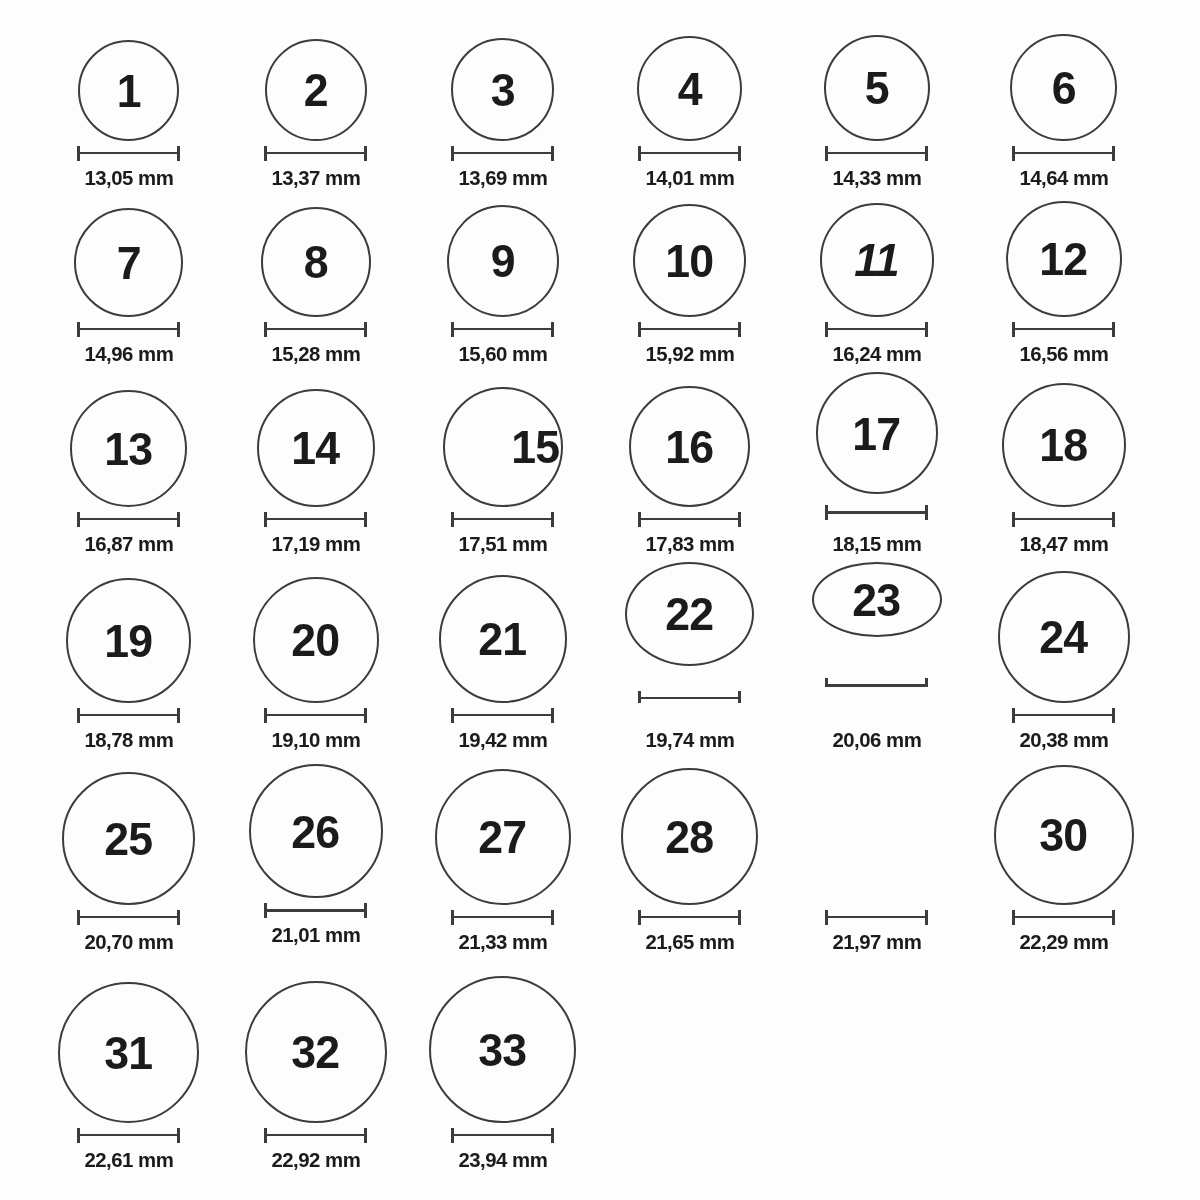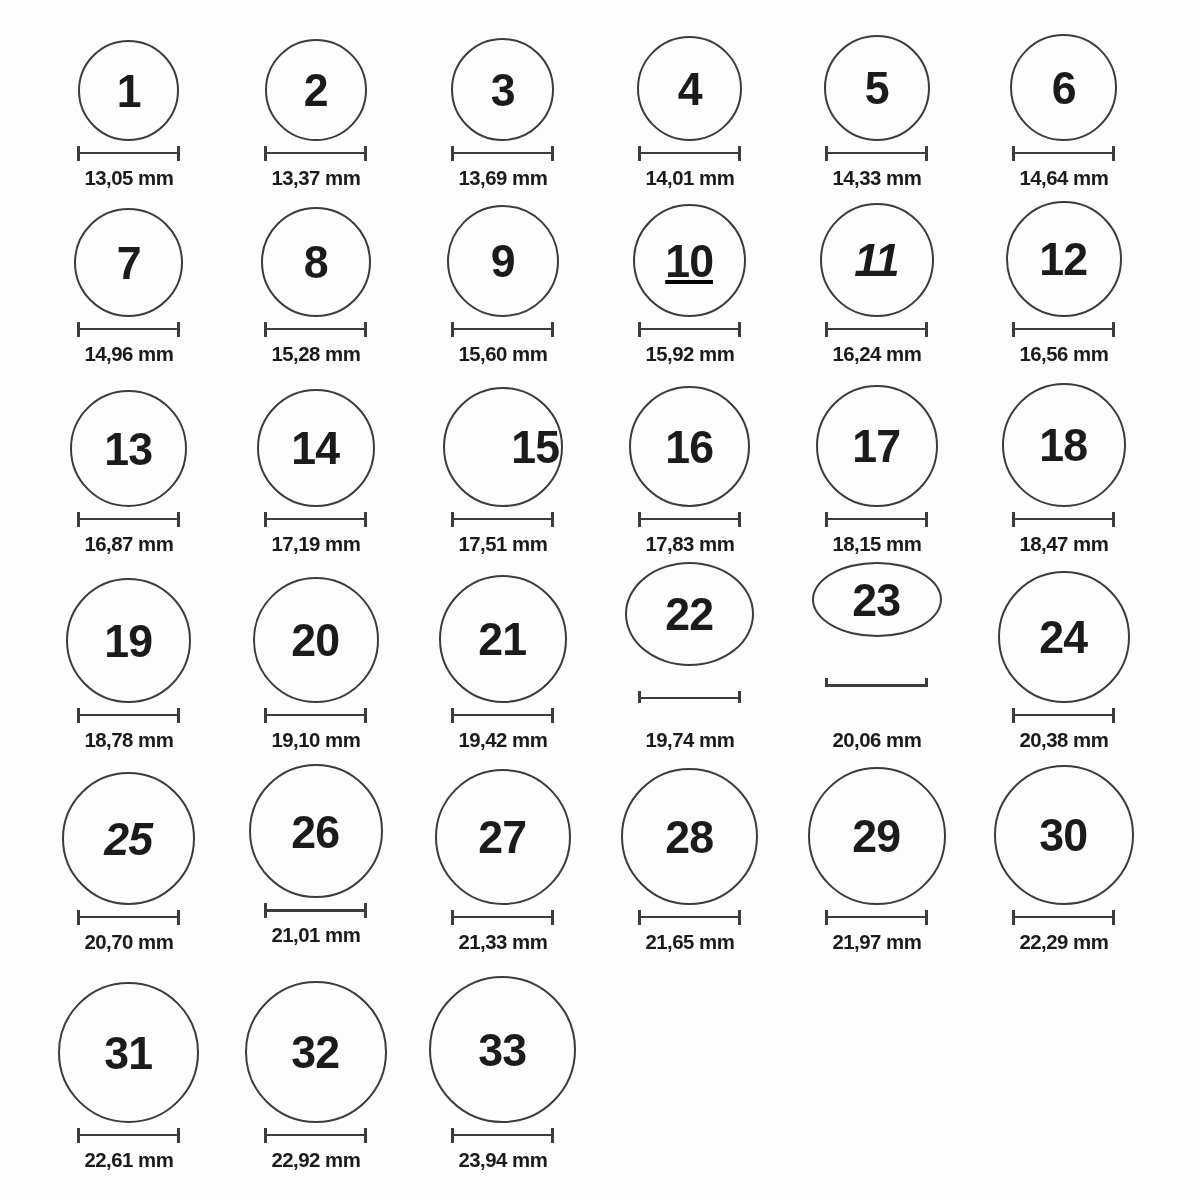--- a/index.html
+++ b/index.html
@@ -132,21 +132,21 @@
     <div class="mm">15,28 mm</div>
   </div>
     <div class="cell" style="grid-area: 2 / 3;">
     <div class="ring" style="width: 112px; height: 112px;">
       <span class="num">9</span>
     </div>
     <div class="dimline"></div>
     <div class="mm">15,60 mm</div>
   </div>
     <div class="cell" style="grid-area: 2 / 4;">
-    <div class="ring" style="width: 113px; height: 113px; text-decoration: underline;">
+    <div class="ring" style="width: 113px; height: 113px;">
       <span class="num">10</span>
     </div>
     <div class="dimline"></div>
     <div class="mm">15,92 mm</div>
   </div>
     <div class="cell" style="grid-area: 2 / 5;">
     <div class="ring" style="width: 114px; height: 114px; font-style: italic;">
       <span class="num">11</span>
     </div>
     <div class="dimline"></div>
@@ -180,21 +180,21 @@
     <div class="dimline"></div>
     <div class="mm">17,51 mm</div>
   </div>
     <div class="cell" style="grid-area: 3 / 4;">
     <div class="ring" style="width: 121px; height: 121px;">
       <span class="num">16</span>
     </div>
     <div class="dimline"></div>
     <div class="mm">17,83 mm</div>
   </div>
-    <div class="cell" style="grid-area: 3 / 5;">
+    <div class="cell" style="grid-area: 3 / 5; justify-content: space-between;">
     <div class="ring" style="width: 122px; height: 122px;">
       <span class="num">17</span>
     </div>
     <div class="dimline"></div>
     <div class="mm">18,15 mm</div>
   </div>
     <div class="cell" style="grid-area: 3 / 6;">
     <div class="ring" style="width: 124px; height: 124px;">
       <span class="num">18</span>
     </div>
@@ -237,21 +237,21 @@
     <div class="mm">20,06 mm</div>
   </div>
     <div class="cell" style="grid-area: 4 / 6;">
     <div class="ring" style="width: 132px; height: 132px;">
       <span class="num">24</span>
     </div>
     <div class="dimline"></div>
     <div class="mm">20,38 mm</div>
   </div>
     <div class="cell" style="grid-area: 5 / 1;">
-    <div class="ring" style="width: 133px; height: 133px; font-style: italic;">
+    <div class="ring" style="width: 133px; height: 133px;">
       <span class="num">25</span>
     </div>
     <div class="dimline"></div>
     <div class="mm">20,70 mm</div>
   </div>
     <div class="cell" style="grid-area: 5 / 2; justify-content: center;">
     <div class="ring" style="width: 134px; height: 134px;">
       <span class="num">26</span>
     </div>
     <div class="dimline"></div>
@@ -265,23 +265,20 @@
     <div class="mm">21,33 mm</div>
   </div>
     <div class="cell" style="grid-area: 5 / 4;">
     <div class="ring" style="width: 137px; height: 137px;">
       <span class="num">28</span>
     </div>
     <div class="dimline"></div>
     <div class="mm">21,65 mm</div>
   </div>
     <div class="cell" style="grid-area: 5 / 5;">
-    <div class="ring" style="width: 138px; height: 138px;">
-      <span class="num">29</span>
-    </div>
     <div class="dimline"></div>
     <div class="mm">21,97 mm</div>
   </div>
     <div class="cell" style="grid-area: 5 / 6;">
     <div class="ring" style="width: 140px; height: 140px;">
       <span class="num">30</span>
     </div>
     <div class="dimline"></div>
     <div class="mm">22,29 mm</div>
   </div>

